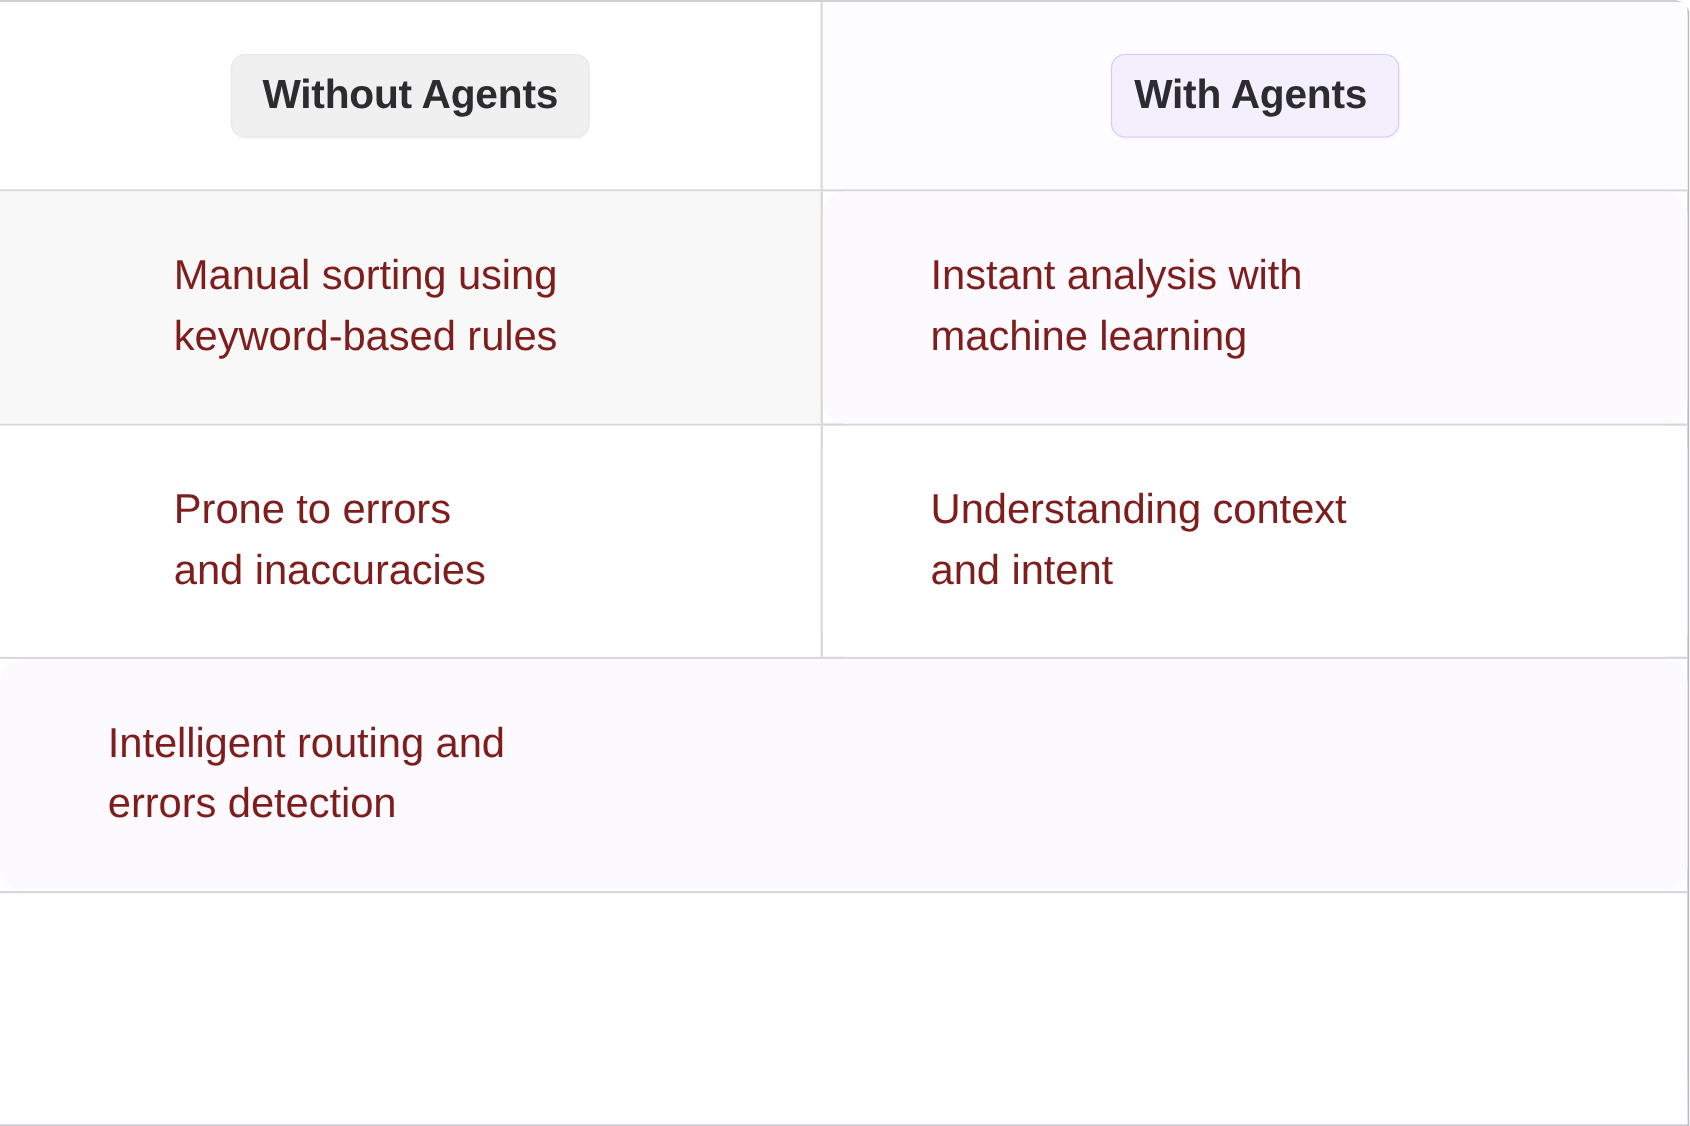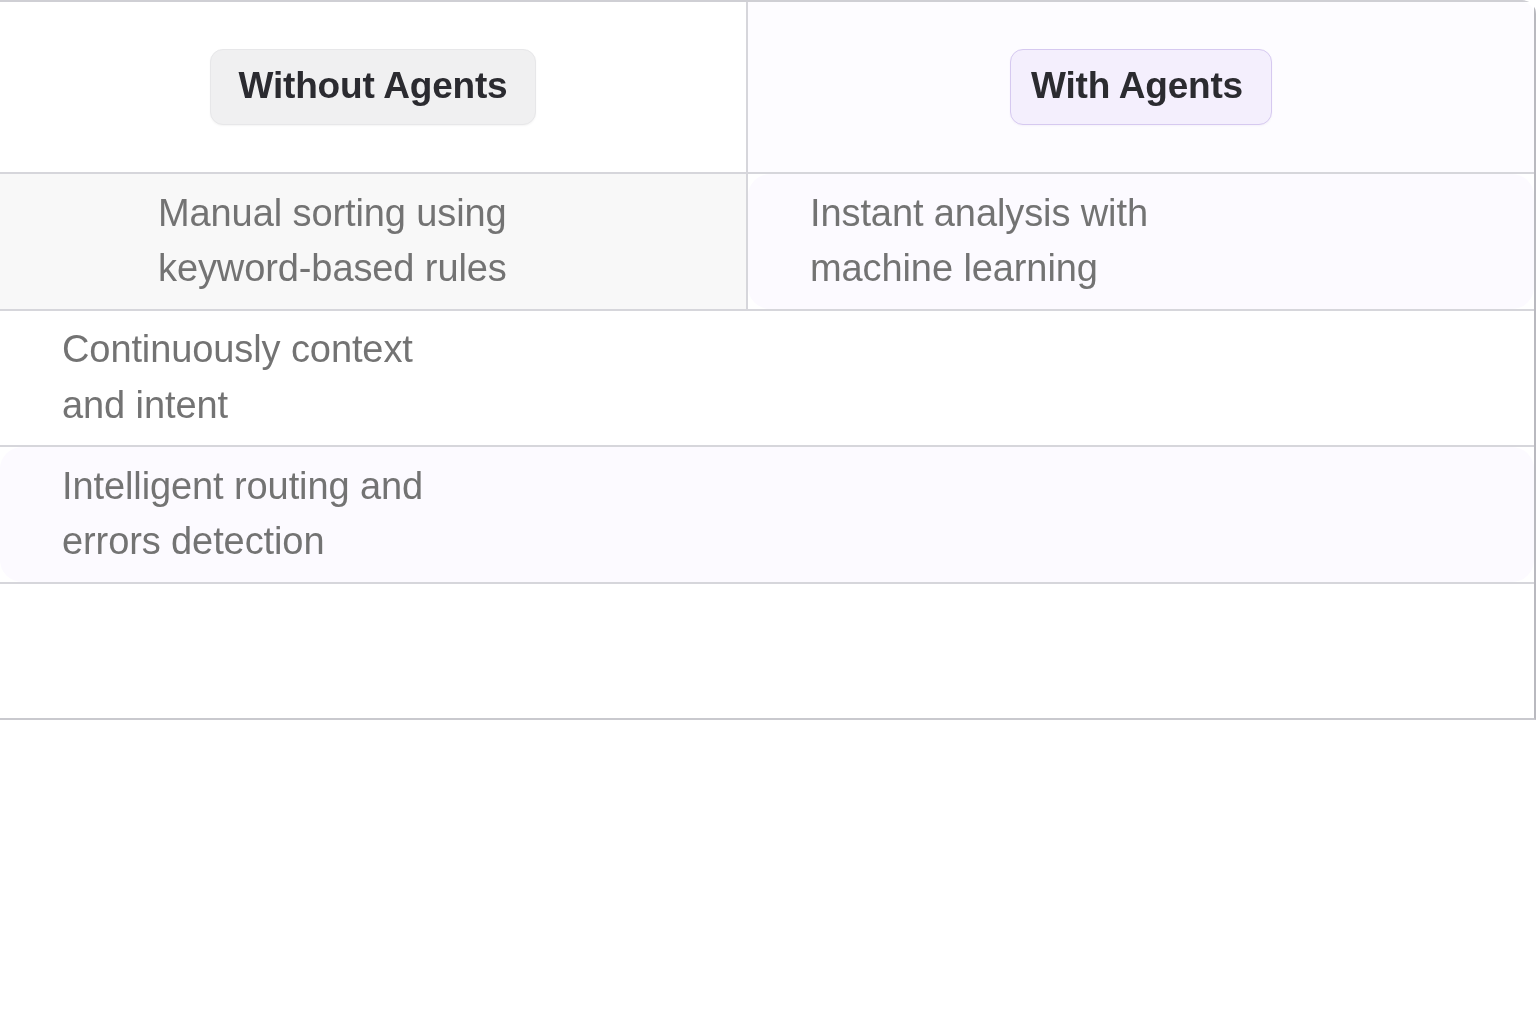--- a/index.html
+++ b/index.html
@@ -11,21 +11,21 @@
     width: 1536px;
     height: 1024px;
     overflow: hidden;
     font-family: "Liberation Sans", sans-serif;
     -webkit-font-smoothing: antialiased;
   }
 
   .comparison-table {
     position: relative;
     width: 1536px;
-    height: 720px;
+    height: 1024px;
     box-sizing: border-box;
     border-top: 2px solid #cfcfd4;
     border-right: 2px solid #b9b9bf;
     border-bottom: 2px solid #c9c9ce;
     border-top-right-radius: 14px;
     background: #ffffff;
     display: flex;
     flex-direction: column;
   }
 
@@ -99,34 +99,34 @@
     align-items: center;
     padding: 0 44px 0 158px;
   }
   .cell-left {
     width: 748px;
     flex: 0 0 748px;
     border-right: 2px solid #d6d6db;
   }
   .cell-right {
     flex: 1 1 auto;
-    padding-left: 62px;
+    padding-left: 98px;
     border-radius: 22px;
   }
 
   
   .trow.shaded .cell-left  { background: #f8f8f8; }
   .trow.shaded .cell-right { background: #fcfaff; }
   .trow.plain  .cell-left  { background: #ffffff; }
   .trow.plain  .cell-right { background: #ffffff; }
 
   .cell-text {
     font-size: 38px;
     line-height: 1.46;
-    color: #737373;
+    color: #7f1d1d;
     letter-spacing: -0.1px;
     white-space: pre-line;
   }
 </style>
 </head>
 <body>
 
 <div class="comparison-table">
 
   <div class="thead">
@@ -145,22 +145,26 @@
         <span class="cell-text">Manual sorting using
 keyword-based rules</span>
       </div>
       <div class="cell cell-right">
         <span class="cell-text">Instant analysis with
 machine learning</span>
       </div>
     </div>
 
     <div class="trow plain">
+      <div class="cell cell-left">
+        <span class="cell-text">Prone to errors
+and inaccuracies</span>
+      </div>
       <div class="cell cell-right">
-        <span class="cell-text">Continuously context
+        <span class="cell-text">Understanding context
 and intent</span>
       </div>
     </div>
 
     <div class="trow shaded">
       <div class="cell cell-right">
         <span class="cell-text">Intelligent routing and
 errors detection</span>
       </div>
     </div>

